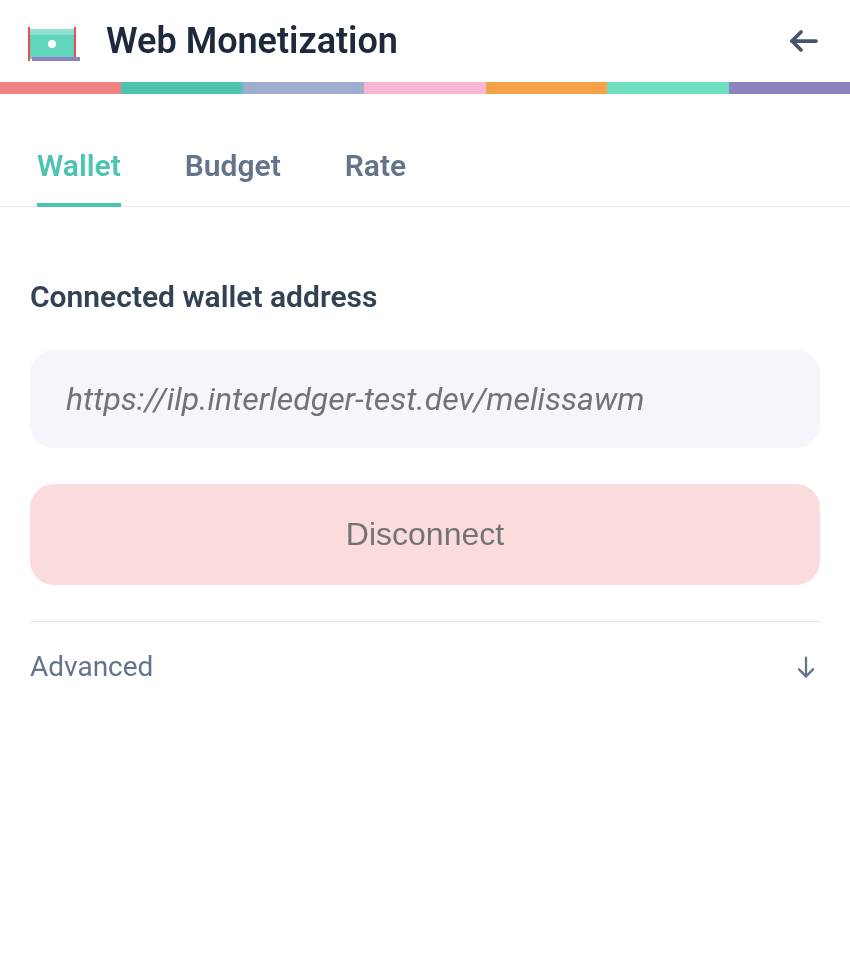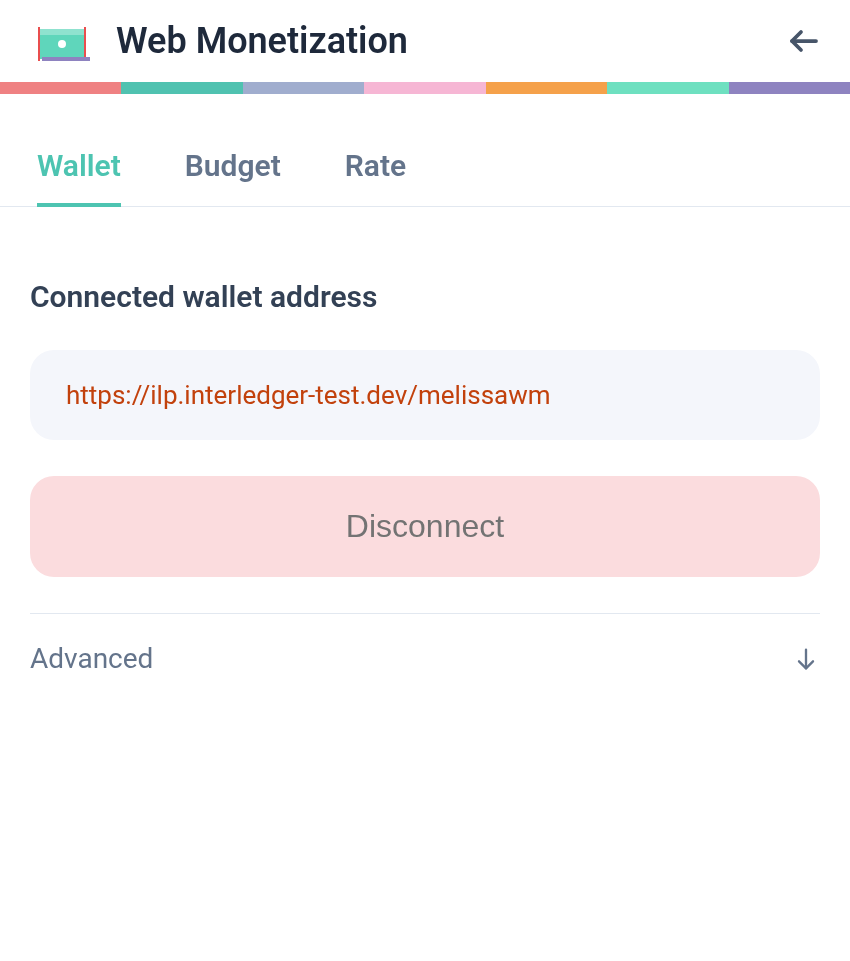--- a/index.html
+++ b/index.html
@@ -14,21 +14,20 @@
       height: 961px;
       background: #ffffff;
       color: #334155;
     }
     
     .header {
       display: flex;
       align-items: center;
       padding: 20px 28px;
       gap: 24px;
-      margin-left: 10px;
     }
     
     .logo-icon {
       width: 54px;
       height: 40px;
       position: relative;
       flex-shrink: 0;
     }
     
     .header-title {
@@ -95,23 +94,24 @@
       font-size: 30px;
       font-weight: 600;
       color: #334155;
       margin-bottom: 36px;
     }
     
     .wallet-address-box {
       background: #f4f6fb;
       border-radius: 24px;
       padding: 30px 36px;
-      font-size: 26px;
-      color: #c2410c;
+      font-size: 32px;
+      color: #737373;
       margin-bottom: 36px;
+      font-style: italic;
     }
     
     .disconnect-button {
       width: 100%;
       background: #fbdcde;
       color: #737373;
       border: none;
       border-radius: 24px;
       padding: 32px;
       font-size: 32px;

